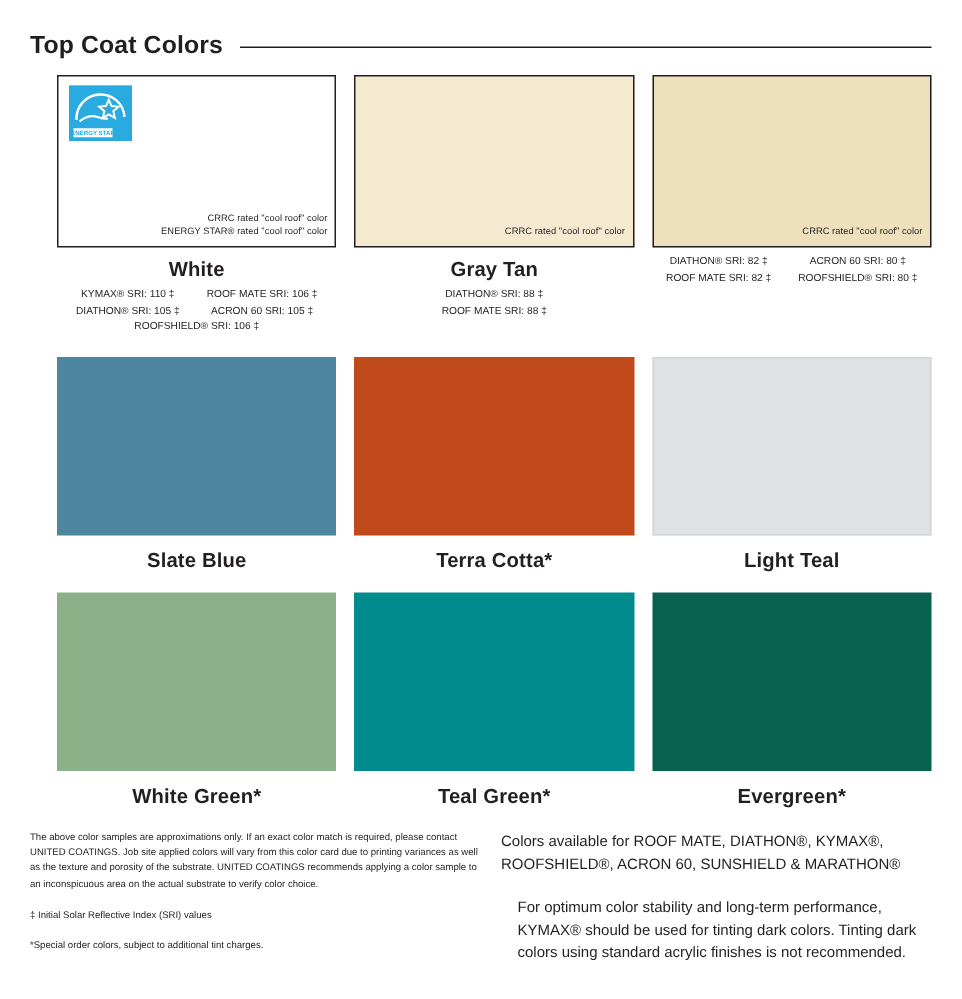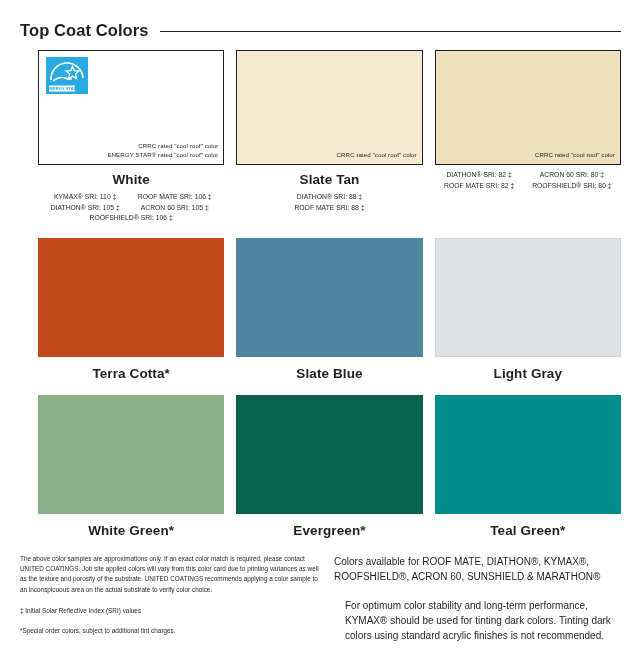--- a/index.html
+++ b/index.html
@@ -207,21 +207,21 @@
             <div>ROOFSHIELD® SRI: 106 ‡</div>
           </div>
         </div>
       </div>
       <div class="cell">
         <div class="swatch swatch-tall" style="background: rgb(245, 234, 208); border-color: rgb(35, 31, 32);">
           <div class="swatch-note">
             <div>CRRC rated "cool roof" color</div>
           </div>
         </div>
-        <div class="color-name">Slate Tan</div>
+        <div class="color-name">Gray Tan</div>
         <div class="sri-block">
           <div class="sri-center">
             <div>DIATHON® SRI: 88 ‡</div>
             <div>ROOF MATE SRI: 88 ‡</div>
           </div>
         </div>
       </div>
       <div class="cell">
         <div class="swatch swatch-tall" style="background: rgb(238, 224, 188); border-color: rgb(35, 31, 32);">
           <div class="swatch-note">
@@ -237,44 +237,44 @@
             <div class="sri-col">
               <div>ACRON 60 SRI: 80 ‡</div>
               <div>ROOFSHIELD® SRI: 80 ‡</div>
             </div>
           </div>
         </div>
       </div>
     </div>
   <div class="grid row2" id="row-2">
       <div class="cell">
+        <div class="swatch" style="background: rgb(77, 134, 158);"></div>
+        <div class="color-name">Slate Blue</div>
+      </div>
+      <div class="cell">
         <div class="swatch" style="background: rgb(192, 74, 28);"></div>
         <div class="color-name">Terra Cotta*</div>
       </div>
       <div class="cell">
-        <div class="swatch" style="background: rgb(77, 134, 158);"></div>
-        <div class="color-name">Slate Blue</div>
-      </div>
-      <div class="cell">
         <div class="swatch swatch-bordered" style="background: rgb(224, 225, 227);"></div>
-        <div class="color-name">Light Gray</div>
+        <div class="color-name">Light Teal</div>
       </div>
     </div>
   <div class="grid row3" id="row-3">
       <div class="cell">
         <div class="swatch" style="background: rgb(140, 177, 137);"></div>
         <div class="color-name">White Green*</div>
       </div>
       <div class="cell">
+        <div class="swatch" style="background: rgb(0, 140, 140);"></div>
+        <div class="color-name">Teal Green*</div>
+      </div>
+      <div class="cell">
         <div class="swatch" style="background: rgb(8, 98, 78);"></div>
         <div class="color-name">Evergreen*</div>
-      </div>
-      <div class="cell">
-        <div class="swatch" style="background: rgb(0, 140, 140);"></div>
-        <div class="color-name">Teal Green*</div>
       </div>
     </div>
 
   <div class="footer">
     <div class="footer-col footer-left">
       <div>The above color samples are approximations only. If an exact color match is required, please contact UNITED COATINGS. Job site applied colors will vary from this color card due to printing variances as well as the texture and porosity of the substrate. UNITED COATINGS recommends applying a color sample to an inconspicuous area on the actual substrate to verify color choice.</div>
       <div class="footer-note">‡ Initial Solar Reflective Index (SRI) values</div>
       <div class="footer-note-2">*Special order colors, subject to additional tint charges.</div>
     </div>
     <div class="footer-col footer-right">

